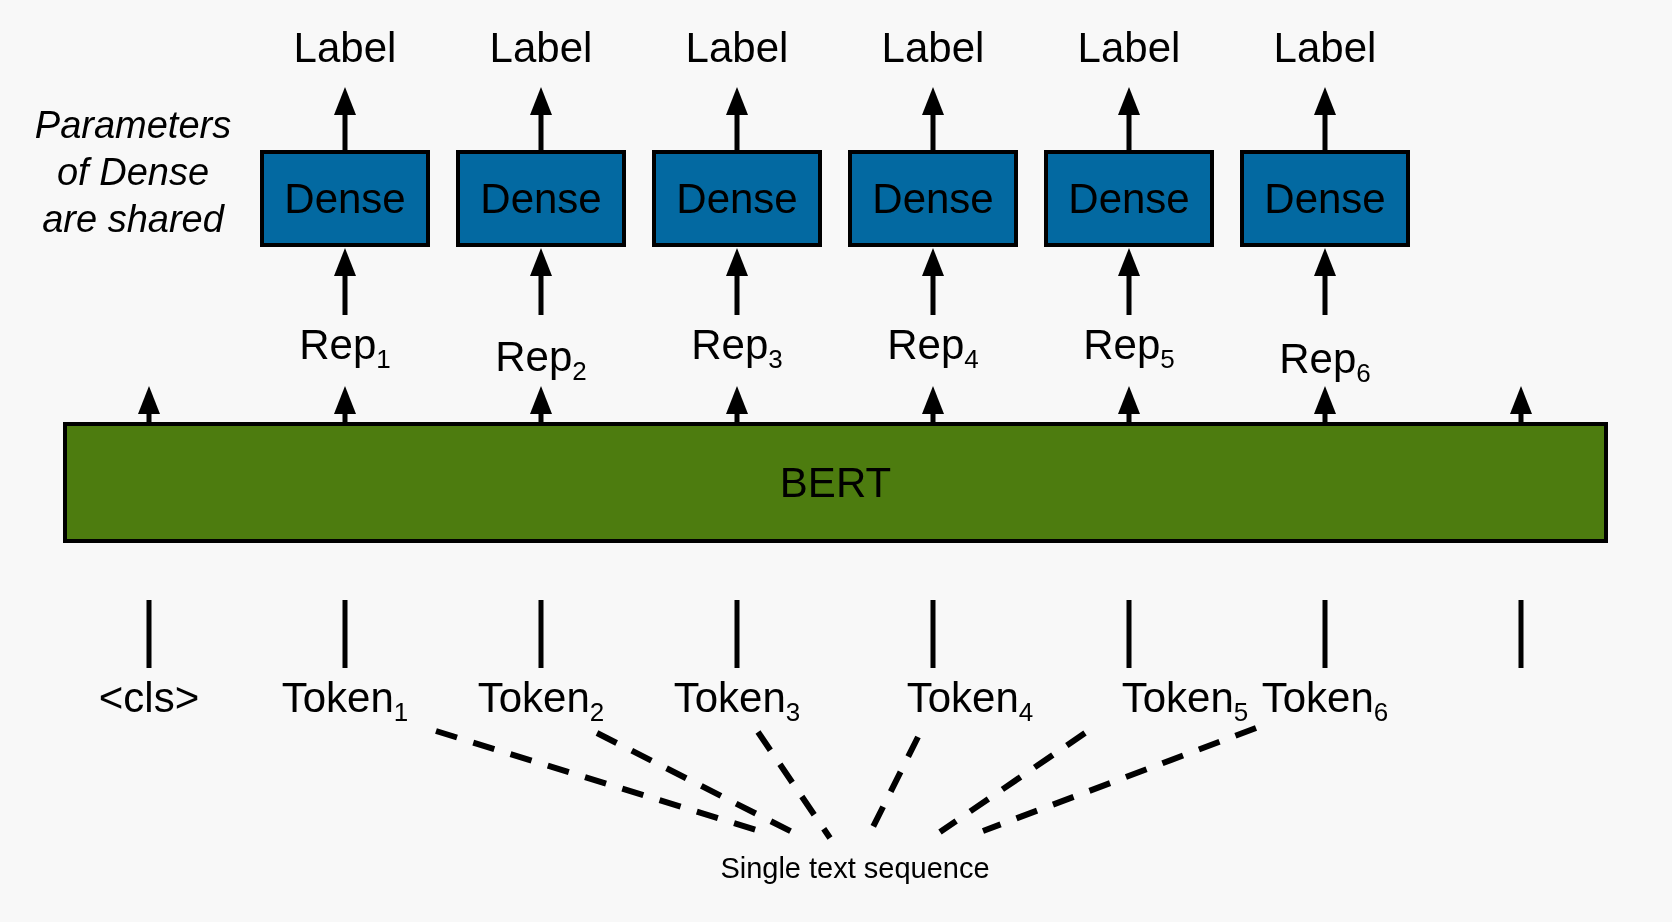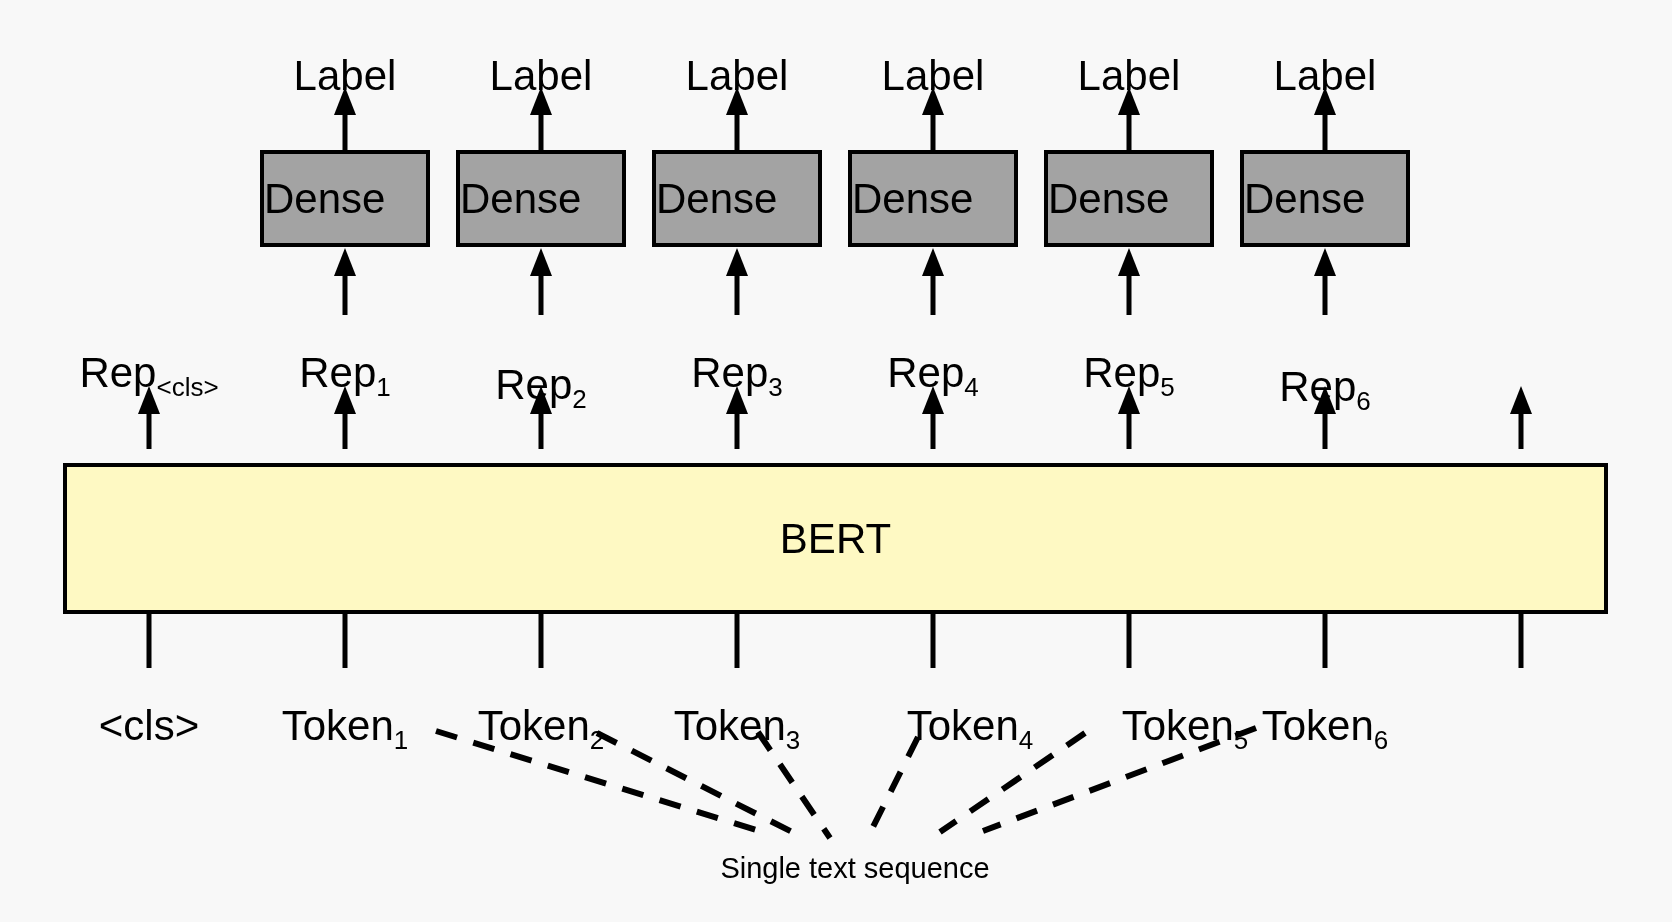--- a/index.html
+++ b/index.html
@@ -15,38 +15,37 @@
   svg.wires{position:absolute;left:0;top:0;width:1672px;height:922px;}
   .wire{stroke:#000;stroke-width:5;fill:none;}
   .head{fill:#000;stroke:none;}
   .dash{stroke:#000;stroke-width:6;fill:none;stroke-dasharray:22 17;stroke-linecap:butt;}
   .lbl{
     position:absolute;
     transform:translateX(-50%);
     font-size:42px;line-height:46px;
     white-space:nowrap;
     text-align:center;
-    margin-top:28px;
   }
   .sub{font-size:26px;vertical-align:-9px;line-height:0;}
   .densebox{
     position:absolute;
     width:170px;height:97px;
     box-sizing:border-box;
-    background:#a3a3a3;
+    background:#0369a1;
     border:4px solid #000;
-    display:flex;align-items:center;justify-content:flex-start;
+    display:flex;align-items:center;justify-content:center;
     font-size:42px;
     transform:translateX(-50%);
   }
   .bertbox{
     position:absolute;
-    left:63px;top:463px;width:1545px;height:151px;
+    left:63px;top:422px;width:1545px;height:121px;
     box-sizing:border-box;
-    background:#fef9c3;
+    background:#4d7c0f;
     border:4px solid #000;
     display:flex;align-items:center;justify-content:center;
     font-size:42px;
   }
   .note{
     position:absolute;
     left:23px;top:102px;width:220px;
     font-size:38px;line-height:47px;
     font-style:italic;
     text-align:center;
@@ -129,20 +128,25 @@
     <g>
       <line class="dash" x1="436" y1="731" x2="766" y2="833"></line>
       <line class="dash" x1="597" y1="733" x2="800" y2="836"></line>
       <line class="dash" x1="758" y1="732" x2="830" y2="838"></line>
       <line class="dash" x1="918" y1="737" x2="870" y2="833"></line>
       <line class="dash" x1="1085" y1="733" x2="940" y2="832"></line>
       <line class="dash" x1="1256" y1="728" x2="983" y2="831"></line>
     </g>
   </svg>
 
+  <div class="note">
+    <div>Parameters</div>
+    <div>of Dense</div>
+    <div>are shared</div>
+  </div>
 
   <div class="lbl" style="left:345px;top:25px">Label</div>
   <div class="lbl" style="left:541px;top:25px">Label</div>
   <div class="lbl" style="left:737px;top:25px">Label</div>
   <div class="lbl" style="left:933px;top:25px">Label</div>
   <div class="lbl" style="left:1129px;top:25px">Label</div>
   <div class="lbl" style="left:1325px;top:25px">Label</div>
 
   <div class="densebox" style="left:345px;top:150px">
       <span>Dense</span>
@@ -156,21 +160,20 @@
   <div class="densebox" style="left:933px;top:150px">
       <span>Dense</span>
     </div>
   <div class="densebox" style="left:1129px;top:150px">
       <span>Dense</span>
     </div>
   <div class="densebox" style="left:1325px;top:150px">
       <span>Dense</span>
     </div>
 
-  <div class="lbl" style="left:149px;top:322px"><span>Rep</span><sub class="sub">&lt;cls&gt;</sub></div>
   <div class="lbl" style="left:345px;top:322px"><span>Rep</span><sub class="sub">1</sub></div>
   <div class="lbl" style="left:541px;top:334px"><span>Rep</span><sub class="sub">2</sub></div>
   <div class="lbl" style="left:737px;top:322px"><span>Rep</span><sub class="sub">3</sub></div>
   <div class="lbl" style="left:933px;top:322px"><span>Rep</span><sub class="sub">4</sub></div>
   <div class="lbl" style="left:1129px;top:322px"><span>Rep</span><sub class="sub">5</sub></div>
   <div class="lbl" style="left:1325px;top:336px"><span>Rep</span><sub class="sub">6</sub></div>
   <div class="lbl" style="left:1521px;top:322px"><span></span><sub class="sub"></sub></div>
 
   <div class="bertbox">
     <span>BERT</span>

